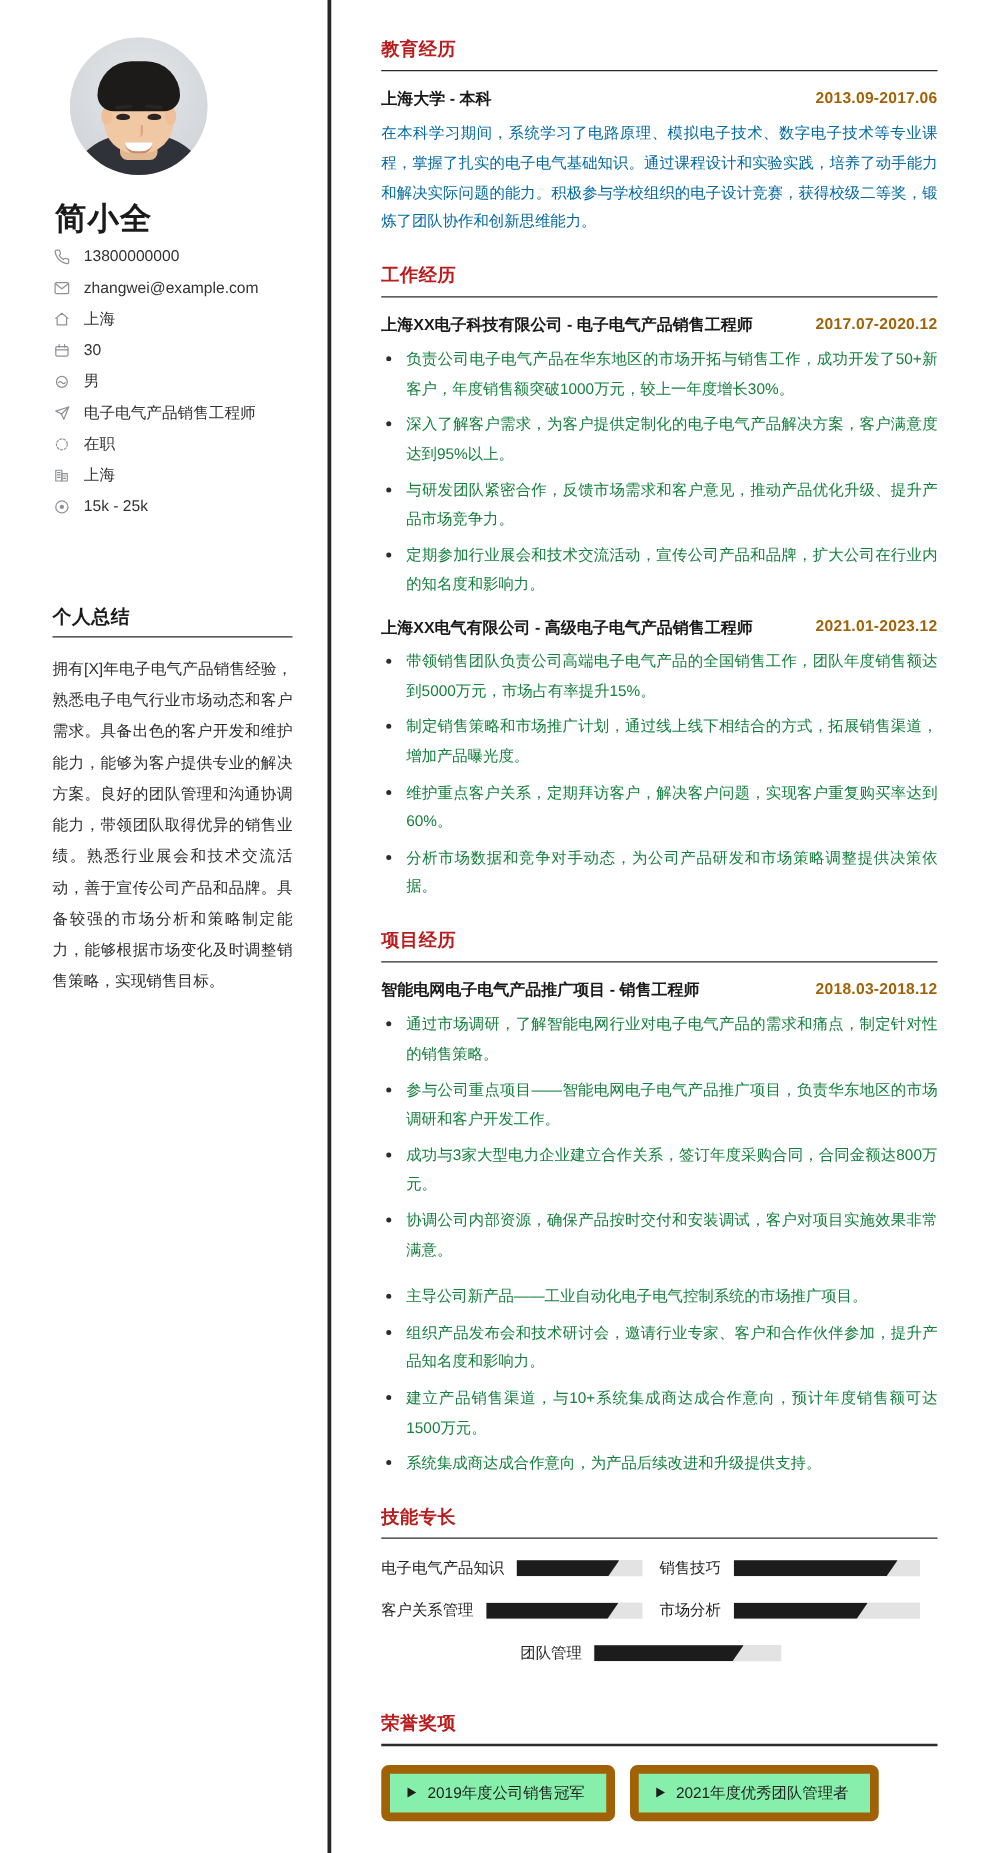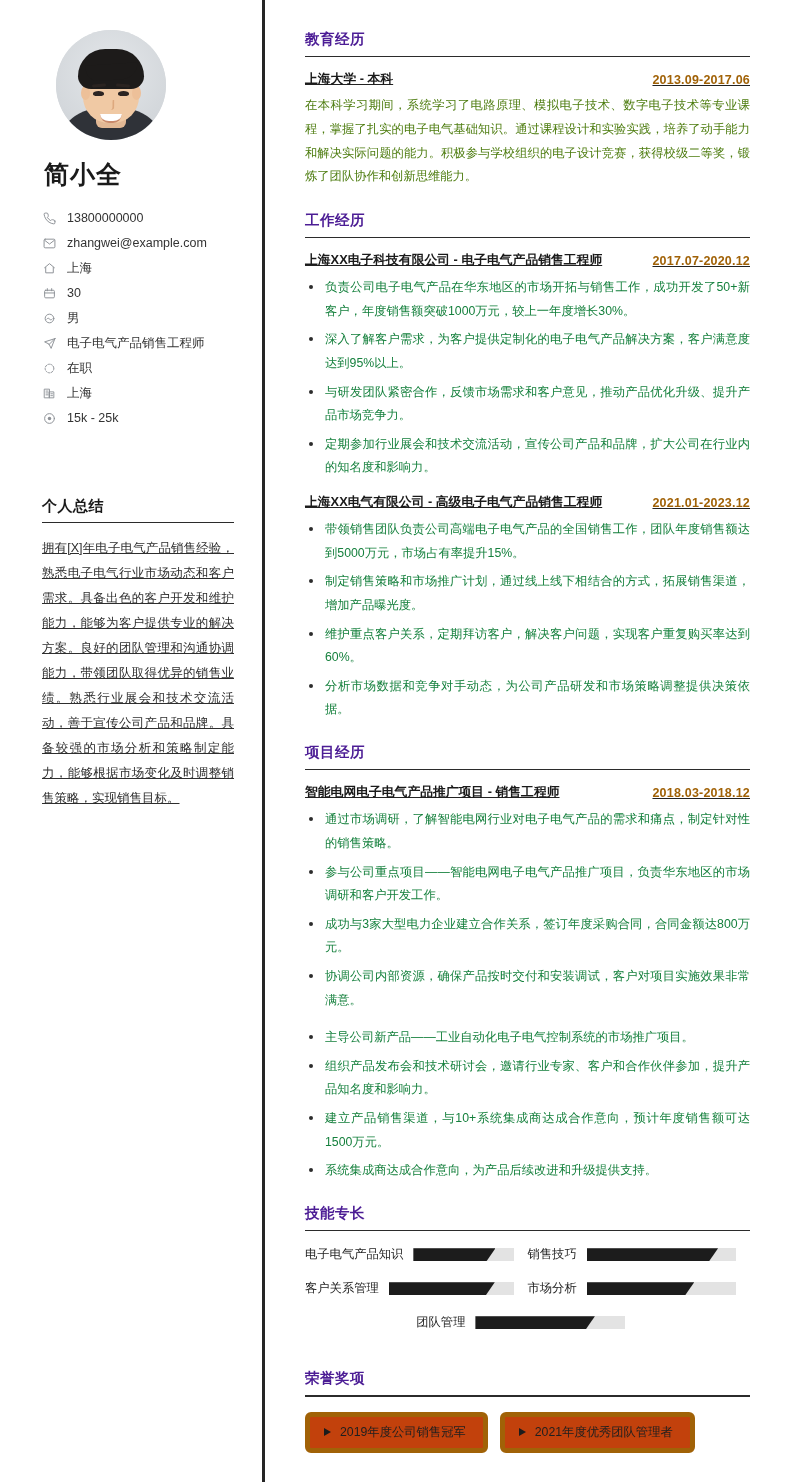--- a/index.html
+++ b/index.html
@@ -92,21 +92,21 @@
   }
 
   .name {
     margin: 18px 0 0 2px;
     font-size: 25px;
     font-weight: 700;
     letter-spacing: 1px;
     color: #1a1a1a;
   }
 
-  .contact-list { margin-top: 15px; text-align: center; }
+  .contact-list { margin-top: 2px; text-align: center; }
   .contact-item {
     display: flex;
     align-items: center;
     gap: 11px;
     height: 25px;
     font-size: 12.5px;
     color: #333333;
     line-height: 1.2;
   }
   .contact-item .ico {
@@ -125,64 +125,61 @@
     padding-bottom: 6px;
     letter-spacing: .5px;
   }
   .side-rule { height: 1px; background: #2b2b2b; width: 100%; }
   .side-body {
     margin-top: 13px;
     font-size: 12.5px;
     line-height: 2.0;
     color: #2e2e2e;
     text-align: justify;
-    text-decoration: underline;
   }
 
   
   .main {
     flex: 1 1 auto;
     padding: 30px 44px 30px 43px;
   }
   .section { margin-bottom: 21px; }
   .sec-h {
     font-size: 14.5px;
     font-weight: 700;
-    color: #4c1d95;
+    color: #b91c1c;
     padding-bottom: 7px;
     letter-spacing: .5px;
   }
   .sec-rule { height: 1.4px; background: #2b2b2b; width: 100%; }
 
   .entry { margin-top: 14px; }
   .entry-head {
     display: flex;
     justify-content: space-between;
-    align-items: center;
+    align-items: flex-start;
     margin-bottom: 7px;
-    text-decoration: underline;
   }
   .entry-title {
     font-size: 12.8px;
     font-weight: 700;
     color: #1a1a1a;
   }
   .entry-date {
     font-size: 12.5px;
     font-weight: 700;
     color: #a16207;
     white-space: nowrap;
     letter-spacing: .2px;
   }
   .entry-desc {
     font-size: 12.3px;
     line-height: 1.92;
-    color: #4d7c0f;
+    color: #0369a1;
     text-align: justify;
-    font-family: Liberation Mono, monospace;
   }
   ul.bullets { list-style: none; }
   ul.bullets li {
     position: relative;
     padding-left: 20px;
     font-size: 12.3px;
     line-height: 1.92;
     color: #15803d;
     margin-bottom: 5px;
     text-align: justify;
@@ -231,26 +228,26 @@
     -webkit-clip-path: polygon(0 0, 100% 0, calc(100% - 9px) 100%, 0 100%);
     clip-path: polygon(0 0, 100% 0, calc(100% - 9px) 100%, 0 100%);
   }
 
   
   .chips { margin-top: 15px; display: flex; flex-wrap: wrap; gap: 12px; }
   .chip {
     display: inline-flex;
     align-items: center;
     gap: 9px;
-    border: 5px solid #a16207;
+    border: 7px solid #a16207;
     border-radius: 6px;
     padding: 7px 17px 7px 14px;
     font-size: 12.3px;
     color: #1f1f1f;
-    background: #c2410c;
+    background: #86efac;
     white-space: nowrap;
   }
   .chip .tri {
     width: 0; height: 0;
     border-left: 7px solid #1c1c1c;
     border-top: 4.5px solid transparent;
     border-bottom: 4.5px solid transparent;
   }
 </style>
 </head>

